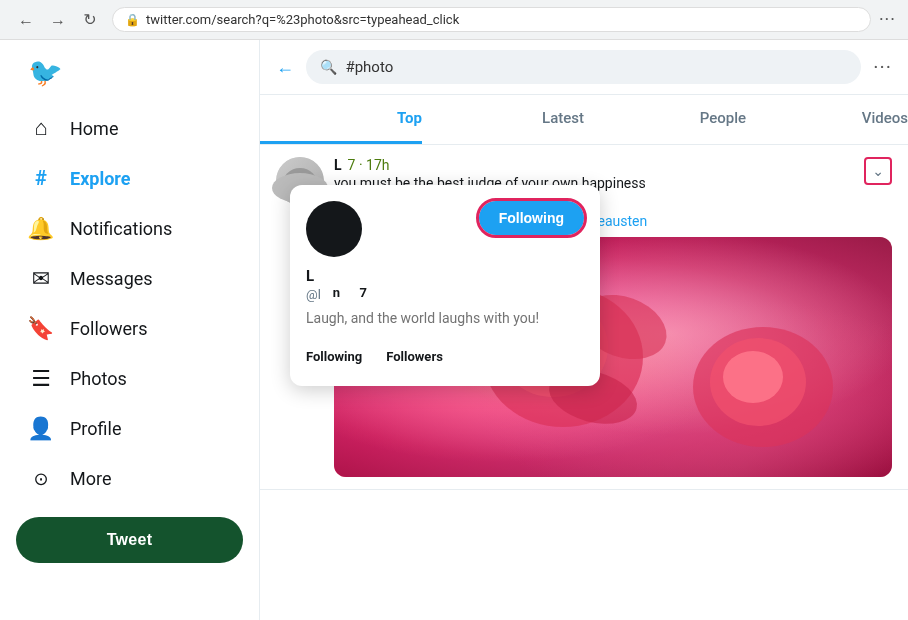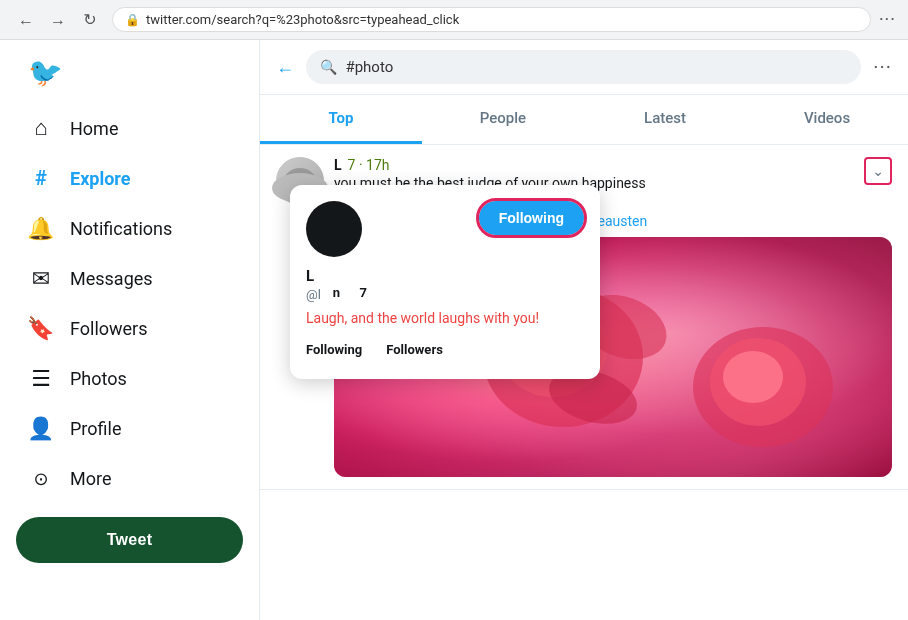--- a/index.html
+++ b/index.html
@@ -62,21 +62,21 @@
     }
     .search-icon-inner { color: #888; font-size: 14px; }
     .search-more { color: #555; font-size: 20px; letter-spacing: 1px; cursor: pointer; }
 
     
     .tabs {
       display: flex; border-bottom: 1px solid #e6ecf0;
       background: #fff;
     }
     .tab {
-      flex: 1; text-align: center; padding: 14px 0; font-size: 15px;
+      flex: 1; text-align: right; padding: 14px 0; font-size: 15px;
       color: #657786; cursor: pointer; font-weight: 500;
       border-bottom: 3px solid transparent; transition: all 0.15s;
     }
     .tab.active { color: #1da1f2; border-bottom: 3px solid #1da1f2; font-weight: 700; }
 
     
     .content { flex: 1; overflow-y: auto; position: relative; }
 
     
     .tweet-area { padding: 12px 16px; border-bottom: 1px solid #e6ecf0; position: relative; }
@@ -109,21 +109,21 @@
       position: absolute; top: 16px; right: 16px;
       background: #1da1f2; color: #fff; border: 2px solid #1da1f2;
       border-radius: 20px; padding: 7px 18px; font-size: 14px;
       font-weight: 700; cursor: pointer;
       outline: 3px solid #e0245e;
     }
     .popup-name { font-weight: 700; font-size: 15px; color: #14171a; }
     .popup-handle { font-size: 13px; color: #657786; margin-bottom: 2px; }
     .popup-stats { display: flex; gap: 8px; font-size: 13px; color: #657786; margin-bottom: 6px; }
     .popup-stats span { font-weight: 700; color: #14171a; }
-    .popup-bio { font-size: 14px; color: #ef4444; margin-bottom: 16px; }
+    .popup-bio { font-size: 14px; color: #737373; margin-bottom: 23px; }
     .popup-following-followers { display: flex; gap: 24px; font-size: 13px; color: #657786; margin-bottom: 6px; }
     .popup-following-followers span { font-weight: 700; color: #14171a; }
     .popup-mutual { font-size: 12px; color: #657786; }
 
     
     .hashtags { font-size: 14px; color: #1da1f2; margin-top: 4px; }
 
     
     .rose-img {
       width: 100%; height: 240px;
@@ -212,22 +212,22 @@
       <span class="back-btn">←</span>
       <div class="search-bar">
         <span class="search-icon-inner">🔍</span>
         <span>#photo</span>
       </div>
       <span class="search-more">···</span>
     </div>
 
     <div class="tabs">
       <div class="tab active">Top</div>
+      <div class="tab">Latest</div>
       <div class="tab">People</div>
-      <div class="tab">Latest</div>
       <div class="tab">Videos</div>
     </div>
 
     <div class="content">
 
       <div class="tweet-area">
         <div class="tweet-header">
           <div class="tweet-avatar">
 
             <div style="width:100%;height:100%;background:linear-gradient(135deg,#ccc,#aaa);display:flex;align-items:center;justify-content:center;border-radius:50%;overflow:hidden;">

